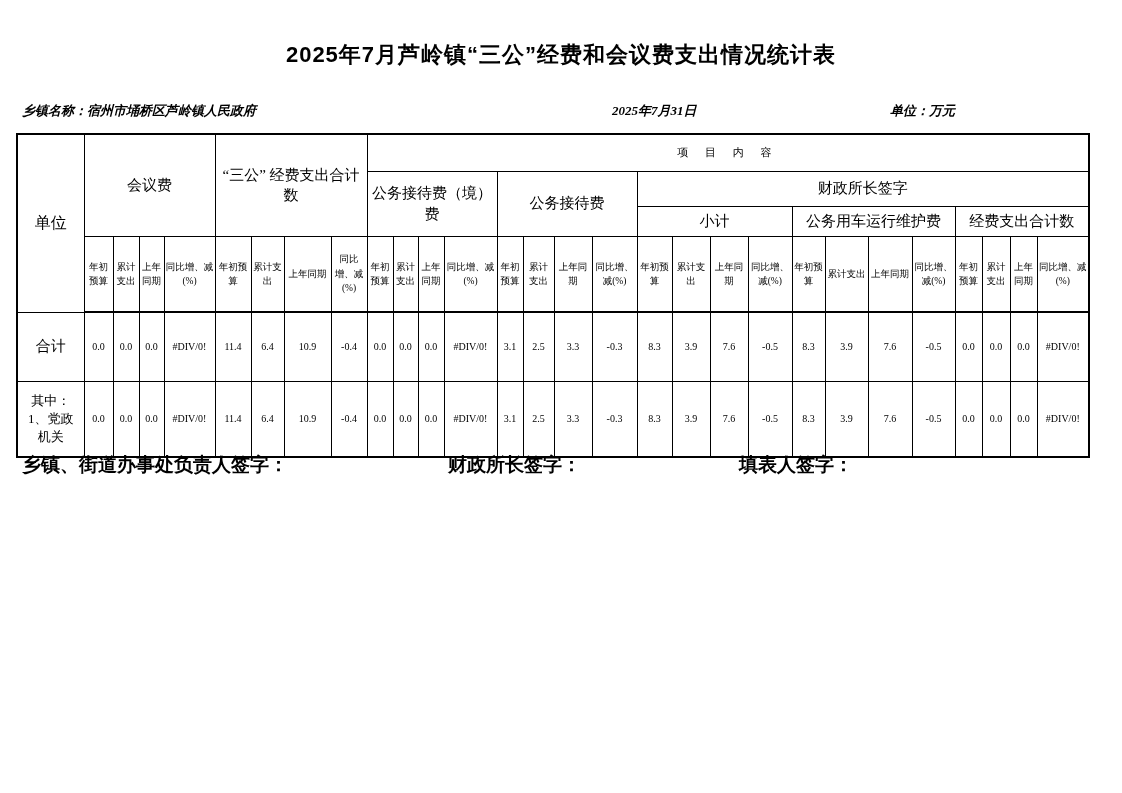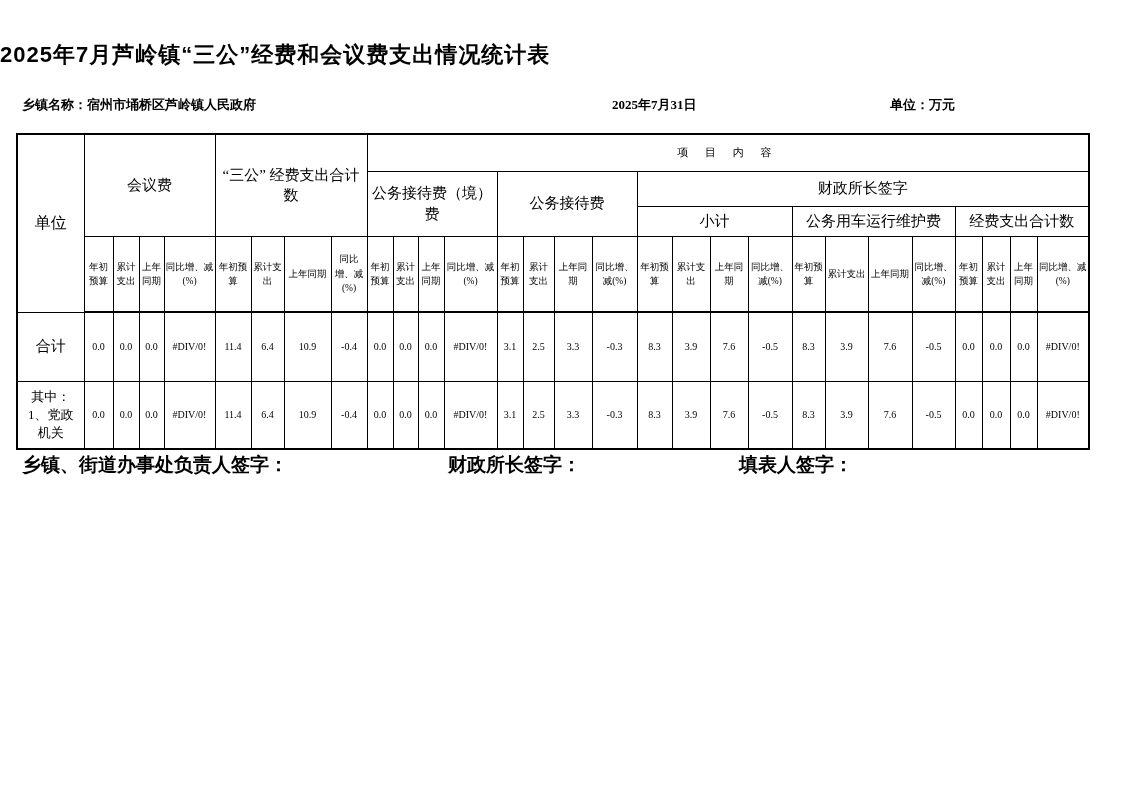--- a/index.html
+++ b/index.html
@@ -15,27 +15,28 @@
     height: 793px;
     background: #ffffff;
     overflow: hidden;
   }
   
   .doc-title {
     position: absolute;
     top: 40px;
     left: 0;
     width: 1122px;
+    text-align: center;
     font-size: 22px;
     font-weight: bold;
     font-family: "Liberation Sans", "DejaVu Sans", sans-serif;
     letter-spacing: 1px;
   }
   
-  .meta-line { position: absolute; top: 96px; left: 0; width: 1035px; height: 18px; }
+  .meta-line { position: absolute; top: 102px; left: 0; width: 1035px; height: 18px; font-style: italic; }
   .meta-item { position: absolute; font-size: 13px; font-weight: bold; white-space: nowrap; }
   .meta-township { left: 22px; }
   .meta-date     { left: 612px; }
   .meta-unit     { left: 890px; }
   
   table.report {
     position: absolute;
     top: 133px;
     left: 16px;
     width: 1072px;
@@ -49,21 +50,21 @@
     text-align: center;
     vertical-align: middle;
     overflow: hidden;
     font-weight: normal;
   }
   tr.h1 { height: 37px; }
   tr.h2 { height: 35px; }
   tr.h3 { height: 30px; }
   tr.h4 { height: 76px; }
   tr.r1 { height: 69px; }
-  tr.r2 { height: 68px; }
+  tr.r2 { height: 76px; }
   tr.h4 th { border-bottom: 2px solid #000; }
   th.corner { font-size: 16px; font-weight: bold; }
   th.group  { font-size: 15px; font-weight: bold; line-height: 1.35; }
   th.project { font-size: 11px; font-weight: bold; letter-spacing: 7px; }
   th.sub {
     font-size: 9.5px;
     line-height: 1.5;
     font-weight: normal;
   }
   td.num { font-size: 10px; white-space: nowrap; }

